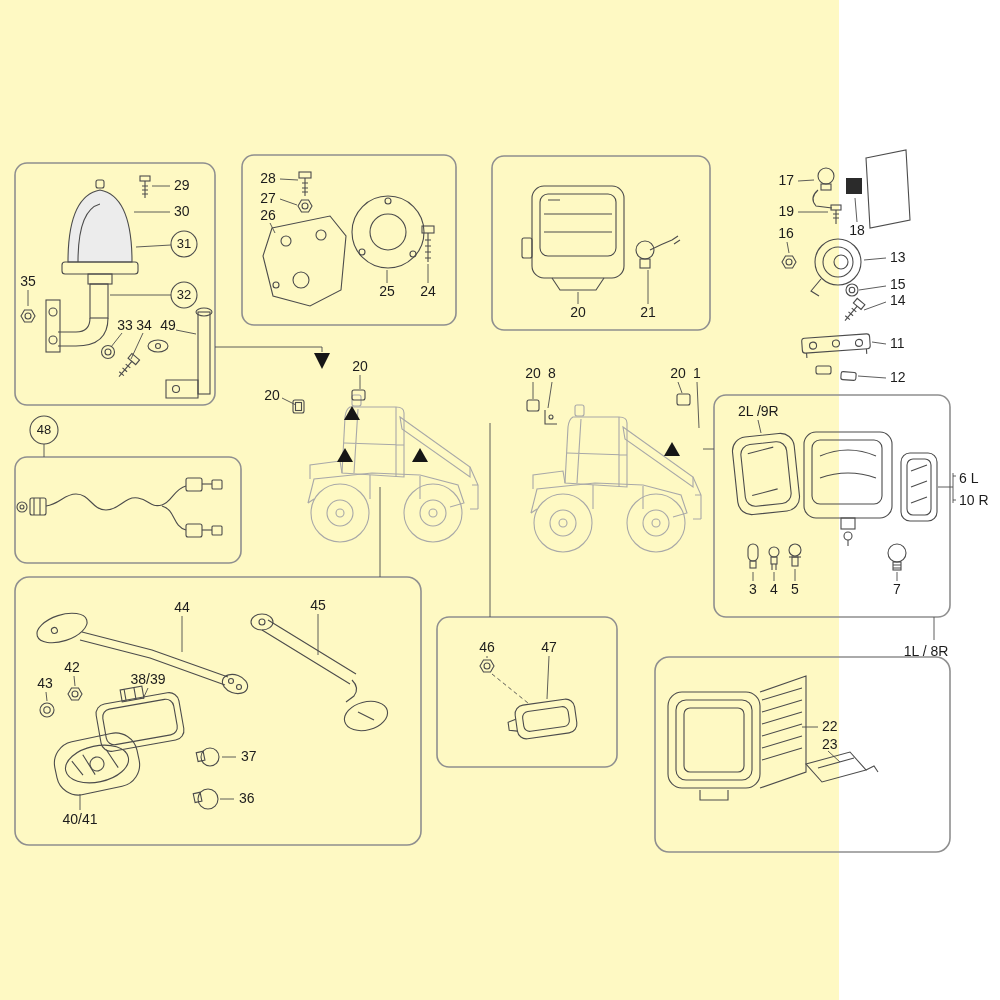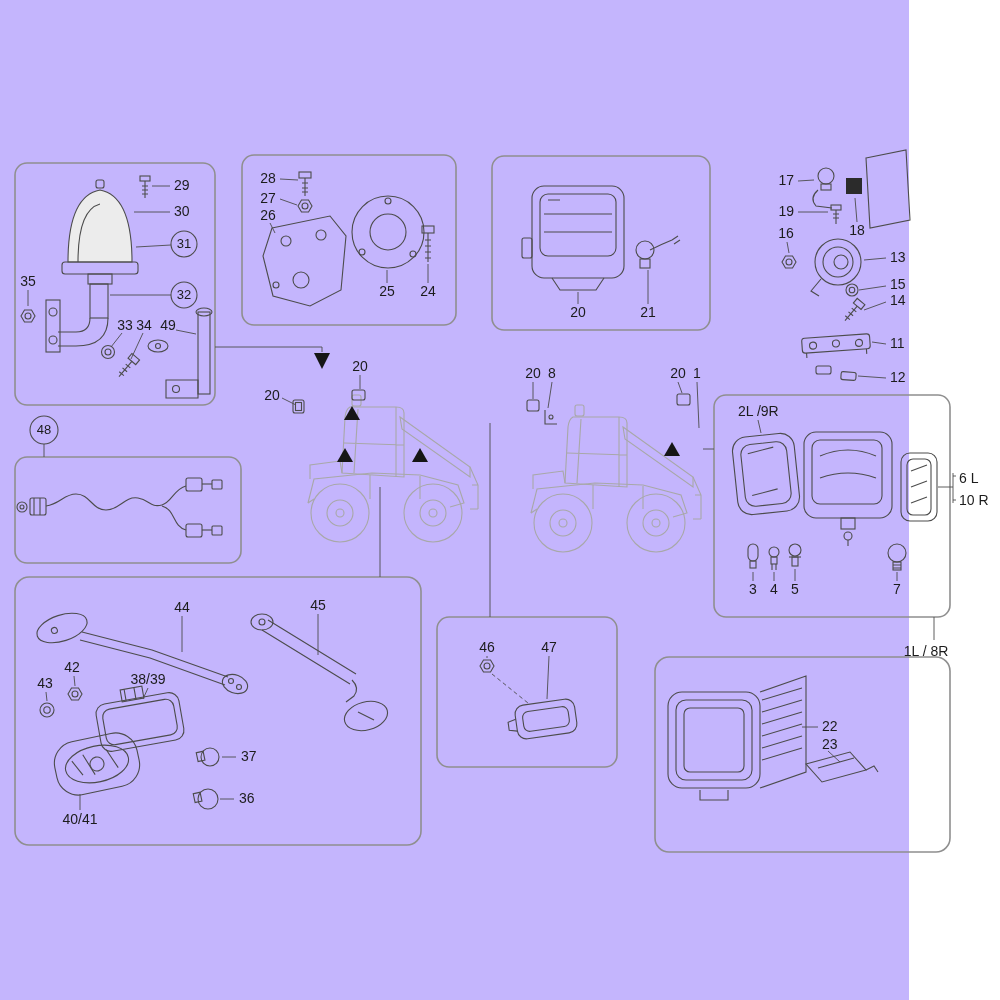--- a/index.html
+++ b/index.html
@@ -1,16 +1,16 @@
 <!DOCTYPE html>
 <html><head>
 <meta charset="utf-8">
 <style>
   html,body{margin:0;padding:0;width:1000px;height:1000px;overflow:hidden;background:#ffffff;}
-  .canvas{position:relative;width:909px;height:1000px;background:#c4b5fd;font-family:"Liberation Sans",sans-serif;}
+  .canvas{position:relative;width:839px;height:1000px;background:#fef9c3;font-family:"Liberation Sans",sans-serif;}
   svg{position:absolute;left:0;top:0;}
   text{font-family:"Liberation Sans",sans-serif;font-size:14px;fill:#1c1c1c;}
   .callout{font-size:14px;}
   .circnum{font-size:13px;}
   .box{fill:none;stroke:#8f8f8f;stroke-width:1.6;}
   .part{stroke:#4c4c4c;fill:none;stroke-width:1.1;}
   .partfill{stroke:#4c4c4c;fill:#ececec;stroke-width:1.1;}
   .leader{stroke:#4c4c4c;stroke-width:0.9;fill:none;}
   .marker{fill:#161616;stroke:none;}
   .machine{stroke:#a8a8a8;fill:none;stroke-width:1.1;}

